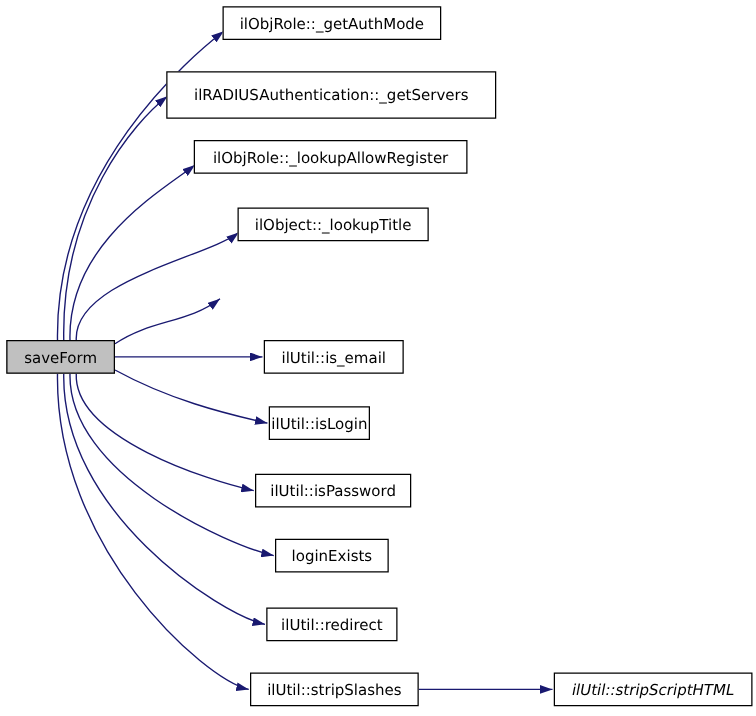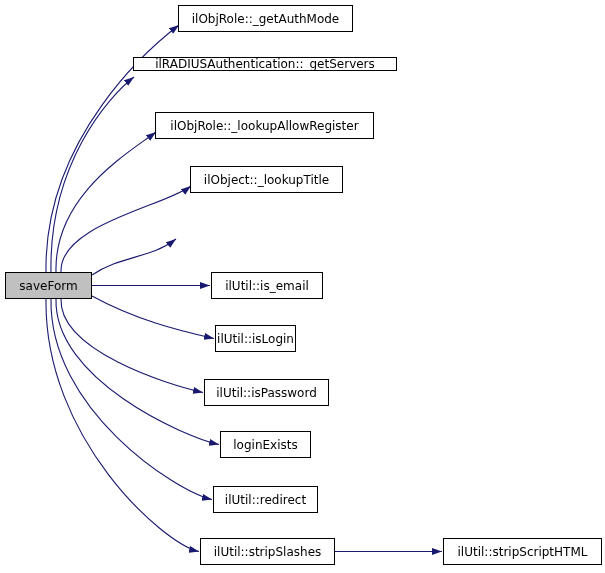--- a/index.html
+++ b/index.html
@@ -60,23 +60,23 @@
       <path d="M 92 296 C 134.7 319.375, 178 330.5, 214 338.5" class="edge" marker-end="url(#arrowhead)"></path>
       <path d="M 61 299 C 59 350.425, 167 384.5, 203 392.5" class="edge" marker-end="url(#arrowhead)"></path>
       <path d="M 56 299 C 54 379.025, 183 436.5, 219 444.5" class="edge" marker-end="url(#arrowhead)"></path>
       <path d="M 51 299 C 49 409.275, 176 491.5, 212 499.5" class="edge" marker-end="url(#arrowhead)"></path>
       <path d="M 46 299 C 44 437.875, 163 543.5, 199 551.5" class="edge" marker-end="url(#arrowhead)"></path>
       <path d="M 335 551.5 L 442 551.5" class="edge" marker-end="url(#arrowhead)"></path>
     </svg>
 
 <div class="node focus" style="left: 5px; top: 272px; width: 87px; height: 27px;">saveForm</div>
     <div class="node" style="left: 178px; top: 5px; width: 175px; height: 27px;">ilObjRole::_getAuthMode</div>
-    <div class="node" style="left: 133px; top: 57px; width: 264px; height: 14px;">ilRADIUSAuthentication::_getServers</div>
+    <div class="node" style="left: 133px; top: 57px; width: 264px; height: 38px;">ilRADIUSAuthentication::_getServers</div>
     <div class="node" style="left: 155px; top: 112px; width: 219px; height: 27px;">ilObjRole::_lookupAllowRegister</div>
     <div class="node" style="left: 190px; top: 166px; width: 153px; height: 27px;">ilObject::_lookupTitle</div>
     <div class="node" style="left: 211px; top: 272px; width: 112px; height: 27px;">ilUtil::is_email</div>
     <div class="node" style="left: 215px; top: 325px; width: 81px; height: 27px;">ilUtil::isLogin</div>
     <div class="node" style="left: 204px; top: 379px; width: 125px; height: 27px;">ilUtil::isPassword</div>
     <div class="node" style="left: 220px; top: 431px; width: 91px; height: 27px;">loginExists</div>
     <div class="node" style="left: 213px; top: 486px; width: 105px; height: 27px;">ilUtil::redirect</div>
     <div class="node" style="left: 200px; top: 538px; width: 135px; height: 27px;">ilUtil::stripSlashes</div>
-    <div class="node" style="left: 443px; top: 538px; width: 159px; height: 27px;">ilUtil::stripScriptHTML</div>
+    <div class="node" style="left: 443px; top: 538px; width: 159px; height: 27px; font-style: italic;">ilUtil::stripScriptHTML</div>
   </div>
 
 </body></html>

